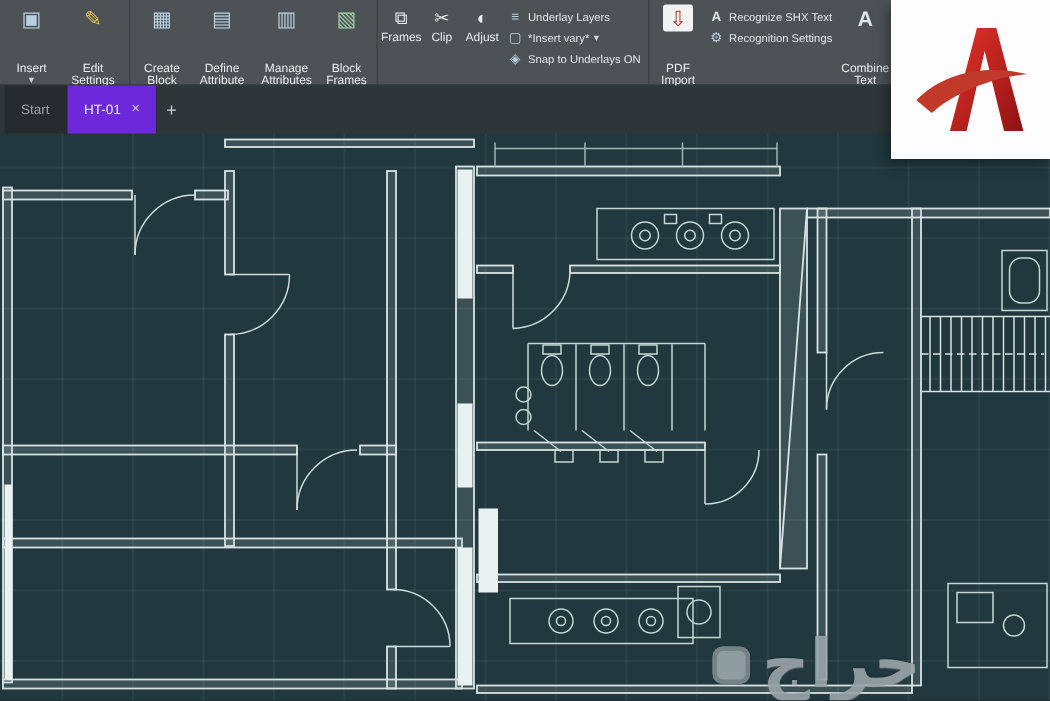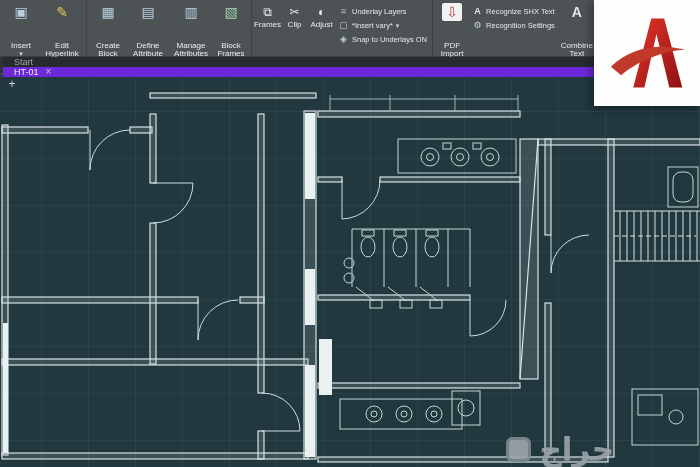--- a/index.html
+++ b/index.html
@@ -34,22 +34,22 @@
 
   .ic-b  { color:#b9cfdf; }
   .ic-y  { color:#e6c84f; }
   .ic-g  { color:#a5d0ad; }
   .ic-w  { color:#e8eef0; }
   .ic-A  { color:#dfe7ea; font-weight:bold; font-size:12px; }
   .ic-pdf{ background:#f2f4f4; color:#c0392b; font-size:11px; border-radius:2px; }
   .ic-sq { background:#6d7d88; color:#dce8ee; font-size:10px; }
 
   
-  .tabbar { position:absolute; top:57px; left:0; width:700px; height:16px;
-            background:#2f3638; display:flex; align-items:stretch; z-index:10; padding-left:3px;flex-direction:column; }
+  .tabbar { position:absolute; top:57px; left:0; width:700px; height:32px;
+            background:#2f3638; display:flex; align-items:stretch; z-index:10; padding-left:3px; }
   .tab { display:flex; align-items:center; gap:7px; padding:0 11px; font-size:9px;
          border-right:1px solid #242a2c; cursor:default; }
   .tab.inactive { background:#262c2e; color:#9aa1a4; }
   .tab.active { background:#6d28d9; color:#edf0f1; }
   .tab .close { font-size:10px; color:#c6cbcc; line-height:1; }
   .newtab { width:18px; display:flex; align-items:center; justify-content:center;
             color:#cfd5d6; font-size:12px; }
 
   
   .canvas { position:absolute; top:73px; left:0; width:700px; height:394px;
@@ -63,40 +63,40 @@
   
   .logo { position:absolute; top:0; right:0; width:106px; height:106px; background:#fdfdfd;
           z-index:40; display:flex; align-items:center; justify-content:center;
           box-shadow:-3px 3px 8px rgba(0,0,0,0.35); }
 
   
   .wm { position:absolute; right:86px; bottom:2px; display:flex; align-items:center; gap:8px;
         z-index:20; opacity:0.92; }
   .wm-ic { width:25px; height:25px; border-radius:7px; background:#9aa5a9;
            box-shadow:inset 0 0 0 3px #7e898d; }
-  .wm-tx { font-family:"DejaVu Sans", sans-serif; font-size:31px; font-weight:bold; color:#98a3a7;
+  .wm-tx { font-family:"DejaVu Sans", sans-serif; font-size:44px; font-weight:bold; color:#98a3a7;
            text-shadow:0 1px 1px rgba(255,255,255,0.3), 0 0 2px rgba(0,0,0,0.35); line-height:1; }
 </style>
 </head>
 <body>
 
 <div class="app">
 
   <div class="ribbon">
 
     <div class="rgroup">
       <div class="rbody">
         <div class="btn-big">
           <span class="icon ic-b">▣</span>
           <span class="lbl">Insert</span>
           <span class="dd">▾</span>
         </div>
         <div class="btn-big" style="width:42px">
           <span class="icon ic-y">✎</span>
-          <span class="lbl">Edit Hyperlink</span>
+          <span class="lbl">Edit Settings</span>
           <span class="dd">▾</span>
         </div>
       </div>
       <div class="rlabel">
         <span>Block</span>
         <span class="dd">▾</span>
       </div>
     </div>
 
     <div class="rgroup">

